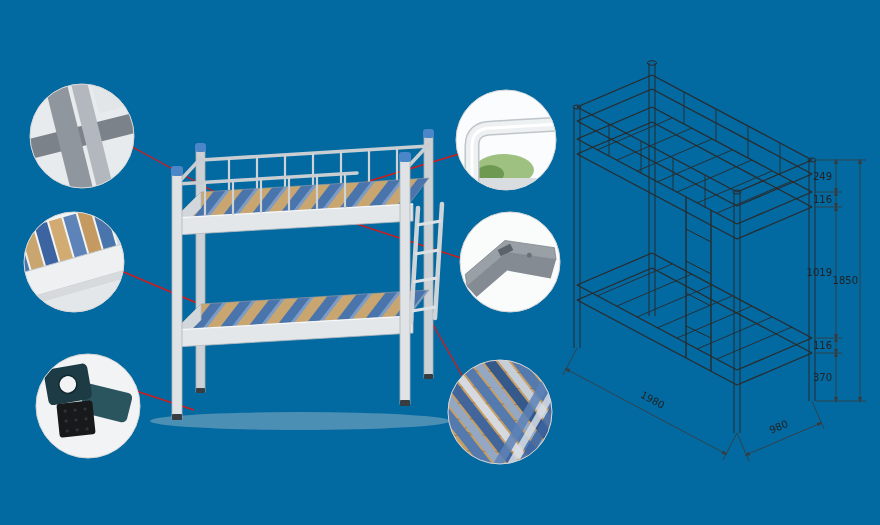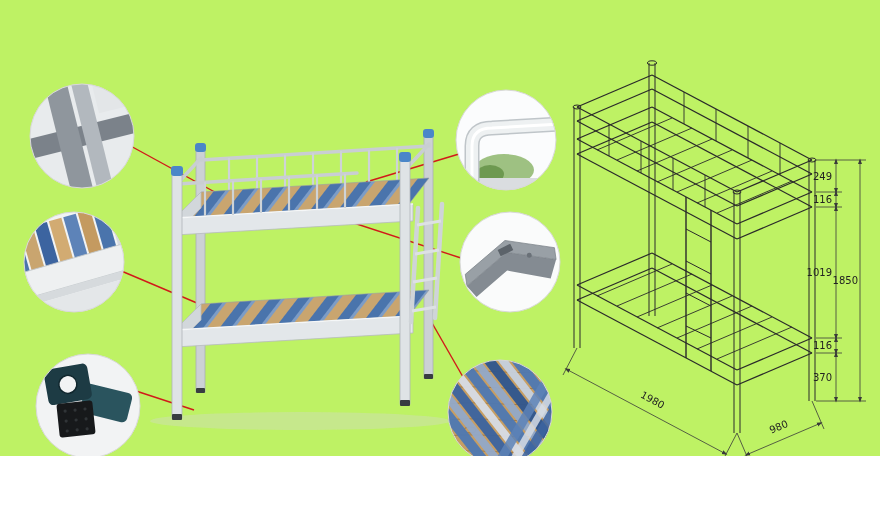--- a/index.html
+++ b/index.html
@@ -1,16 +1,16 @@
 <!DOCTYPE html>
 <html><head>
 <meta charset="utf-8">
 <style>
   html,body { margin:0; padding:0; background:#ffffff; }
-  .canvas { position:relative; width:880px; height:456px; background:#bef264; overflow:hidden; }
+  .canvas { position:relative; width:880px; height:525px; background:#0369a1; overflow:hidden; }
   svg { display:block; }
   text { font-family:"DejaVu Sans", sans-serif; fill:#222222; }
   .dim-label { font-size:10px; }
 </style>
 </head>
 <body>
 
 <div class="canvas">
 <svg width="880" height="525" viewBox="0 0 880 525">
   <defs>

